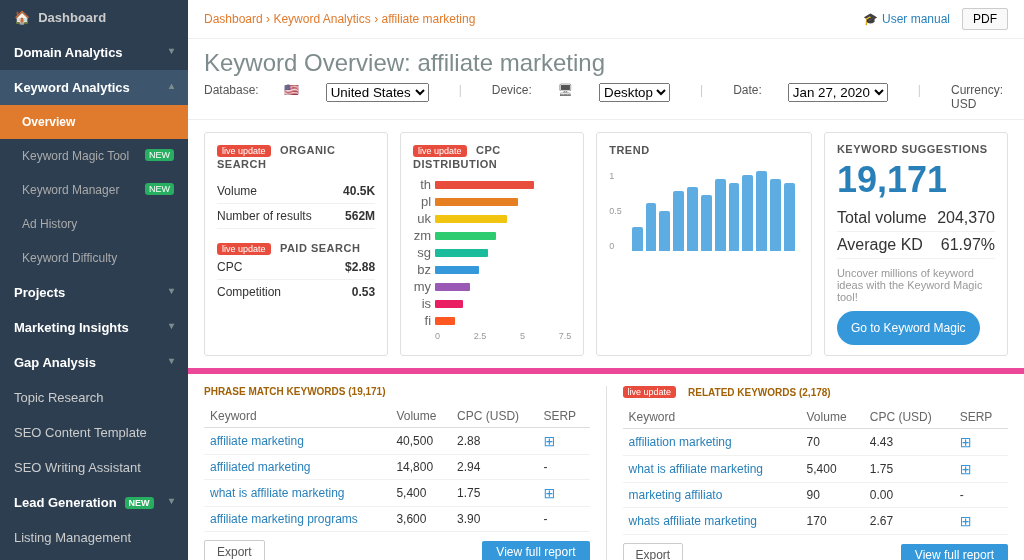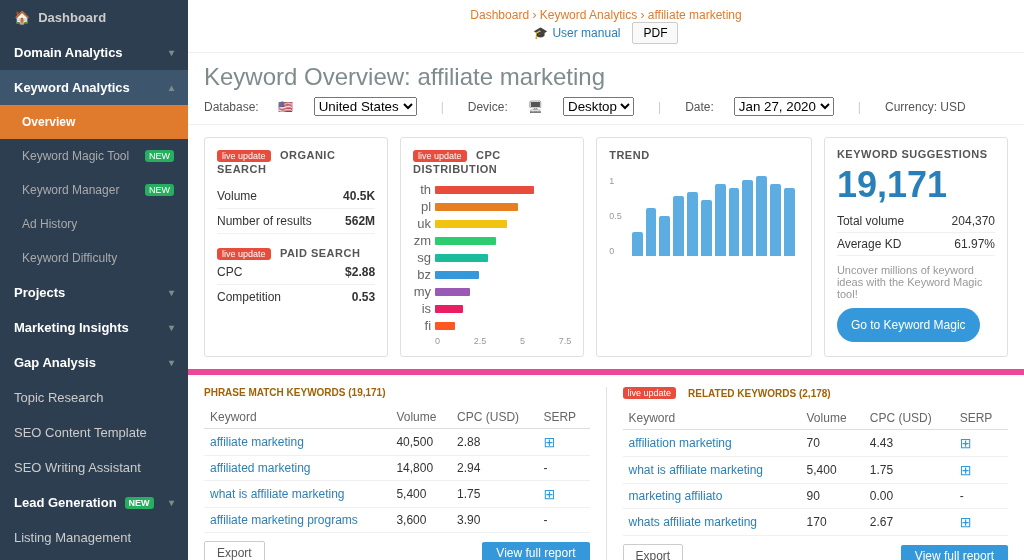--- a/index.html
+++ b/index.html
@@ -13,21 +13,21 @@
       color: #ccc;
       height: 560px;
       overflow-y: auto;
       display: flex;
       flex-direction: column;
     }
     .sidebar-item {
       padding: 10px 14px;
       cursor: pointer;
       display: flex;
-      align-items: center;
+      align-items: flex-start;
       justify-content: space-between;
       font-size: 13px;
       color: #ccc;
     }
     .sidebar-item.active { background: #e07b2e; color: #fff; }
     .sidebar-item.section-header { color: #fff; font-weight: bold; }
     .sidebar-item.sub { padding-left: 22px; font-size: 12px; color: #aaa; }
     .badge-new {
       background: #27ae60;
       color: #fff;
@@ -58,35 +58,34 @@
     }
 
     
     #topbar {
       background: #fff;
       padding: 8px 16px;
       border-bottom: 1px solid #eee;
       display: flex;
       align-items: center;
       justify-content: space-between;
-      flex-direction: column;
     }
     .breadcrumb { font-size: 12px; color: #666; }
     .breadcrumb span { color: #e07b2e; }
     .user-manual { font-size: 12px; color: #2980b9; cursor: pointer; display: flex; align-items: center; gap: 4px; }
 
     
     #page-header {
       padding: 10px 16px 8px;
       background: #fff;
       border-bottom: 1px solid #eee;
     }
     .page-title { font-size: 24px; font-weight: bold; color: #333; }
     .page-title span { color: #7f8c8d; font-weight: normal; }
-    .filter-bar { display: flex; align-items: center; gap: 20px; margin-top: 6px; font-size: 12px; color: #555; }
+    .filter-bar { display: flex; align-items: flex-start; gap: 26px; margin-top: 6px; font-size: 12px; color: #555; }
     .pdf-btn {
       border: 1px solid #ccc;
       background: #f9f9f9;
       padding: 3px 10px;
       font-size: 12px;
       cursor: pointer;
       border-radius: 2px;
     }
 
     
@@ -135,21 +134,21 @@
     .chart-axis { display: flex; justify-content: space-between; font-size: 9px; color: #999; margin-top: 3px; padding-left: 22px; }
 
     
     .trend-card { flex: 1.2; }
     .trend-bars { display: flex; align-items: flex-end; gap: 3px; height: 80px; margin-top: 10px; padding: 0 4px; }
 
     
     .suggestions-card { flex: 1; border: 1px solid #e0e0e0; border-radius: 3px; padding: 10px 12px; }
     .suggestions-title { font-size: 11px; font-weight: bold; color: #555; text-transform: uppercase; letter-spacing: 0.5px; }
     .suggestions-number { font-size: 36px; font-weight: bold; color: #2980b9; margin: 4px 0; }
-    .suggestions-stat { display: flex; justify-content: space-between; padding: 4px 0; font-size: 12px; border-bottom: 1px solid #f0f0f0; }
+    .suggestions-stat { display: flex; justify-content: space-between; padding: 4px 0; font-size: 16px; border-bottom: 1px solid #f0f0f0; }
     .suggestions-desc { font-size: 11px; color: #999; margin-top: 8px; }
     .go-btn { background: #3498db; color: #fff; border: none; padding: 10px 14px; border-radius: 20px; font-size: 12px; cursor: pointer; margin-top: 8px; }
 
     
     #tables-row {
       display: flex;
       padding: 12px 16px;
       gap: 16px;
       background: #fff;
     }

